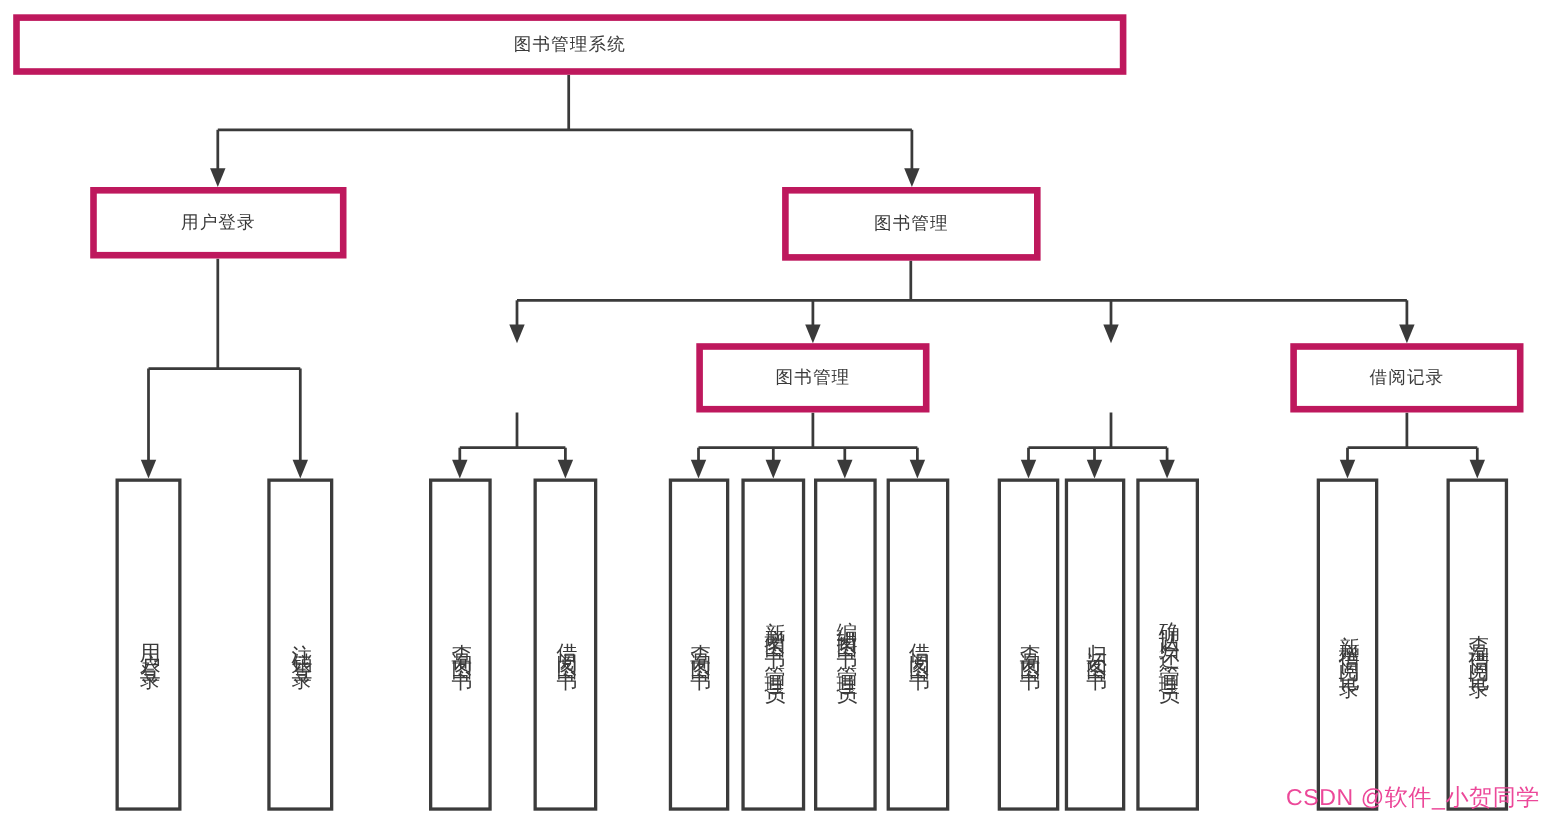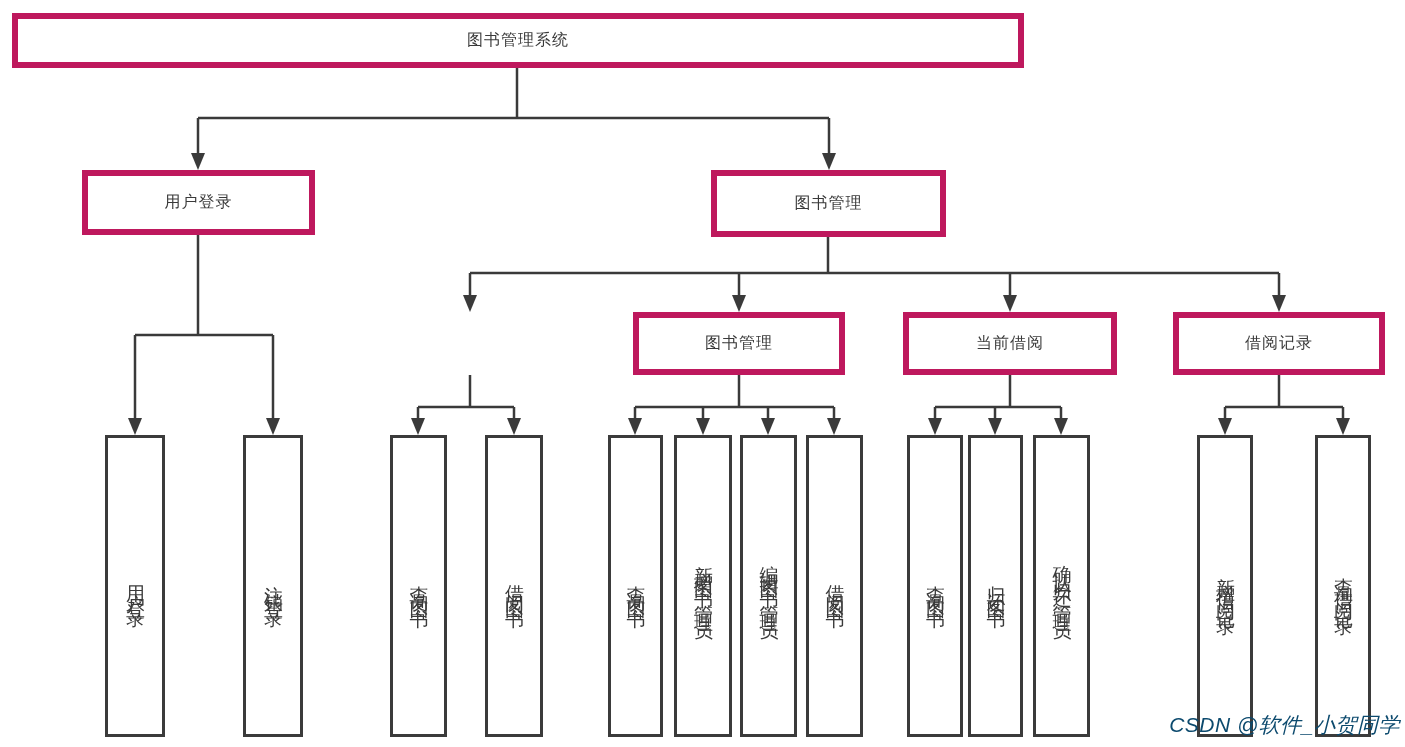--- a/index.html
+++ b/index.html
@@ -16,22 +16,22 @@
   .vbox{
     position:absolute;box-sizing:border-box;background:#ffffff;
     border:3px solid #3b3b3b;display:flex;align-items:center;justify-content:center;
     z-index:2;
   }
   .vtext{
     writing-mode:vertical-rl;text-orientation:mixed;
     font-size:19px;letter-spacing:8px;line-height:1.1;white-space:nowrap;
   }
   .watermark{
-    position:absolute;right:5px;bottom:8px;font-size:21px;color:#0c4a6e;
-    z-index:10;letter-spacing:0.5px;font-style:italic;
+    position:absolute;right:5px;bottom:8px;font-size:21px;color:#ec4899;
+    z-index:10;letter-spacing:0.5px;
   }
 </style>
 </head>
 <body>
 
 <div class="canvas">
 
   <svg class="connectors" width="1405" height="747" viewBox="0 0 1405 747">
     <g stroke="#3a3a3a" stroke-width="2.5" fill="none">
 
@@ -108,23 +108,20 @@
   <div class="hbox" style="left:82px;top:170px;width:233px;height:65px">
     <span>用户登录</span>
   </div>
   <div class="hbox" style="left:711px;top:170px;width:235px;height:67px">
     <span>图书管理</span>
   </div>
 
   <div class="hbox" style="left:633px;top:312px;width:212px;height:63px">
     <span>图书管理</span>
   </div>
-  <div class="hbox" style="left:903px;top:312px;width:214px;height:63px">
-    <span>当前借阅</span>
-  </div>
   <div class="hbox" style="left:1173px;top:312px;width:212px;height:63px">
     <span>借阅记录</span>
   </div>
 
   <div class="vbox" style="left:105px;top:435px;width:60px;height:302px">
     <span class="vtext">用户登录</span>
   </div>
   <div class="vbox" style="left:243px;top:435px;width:60px;height:302px">
     <span class="vtext">注销登录</span>
   </div>

